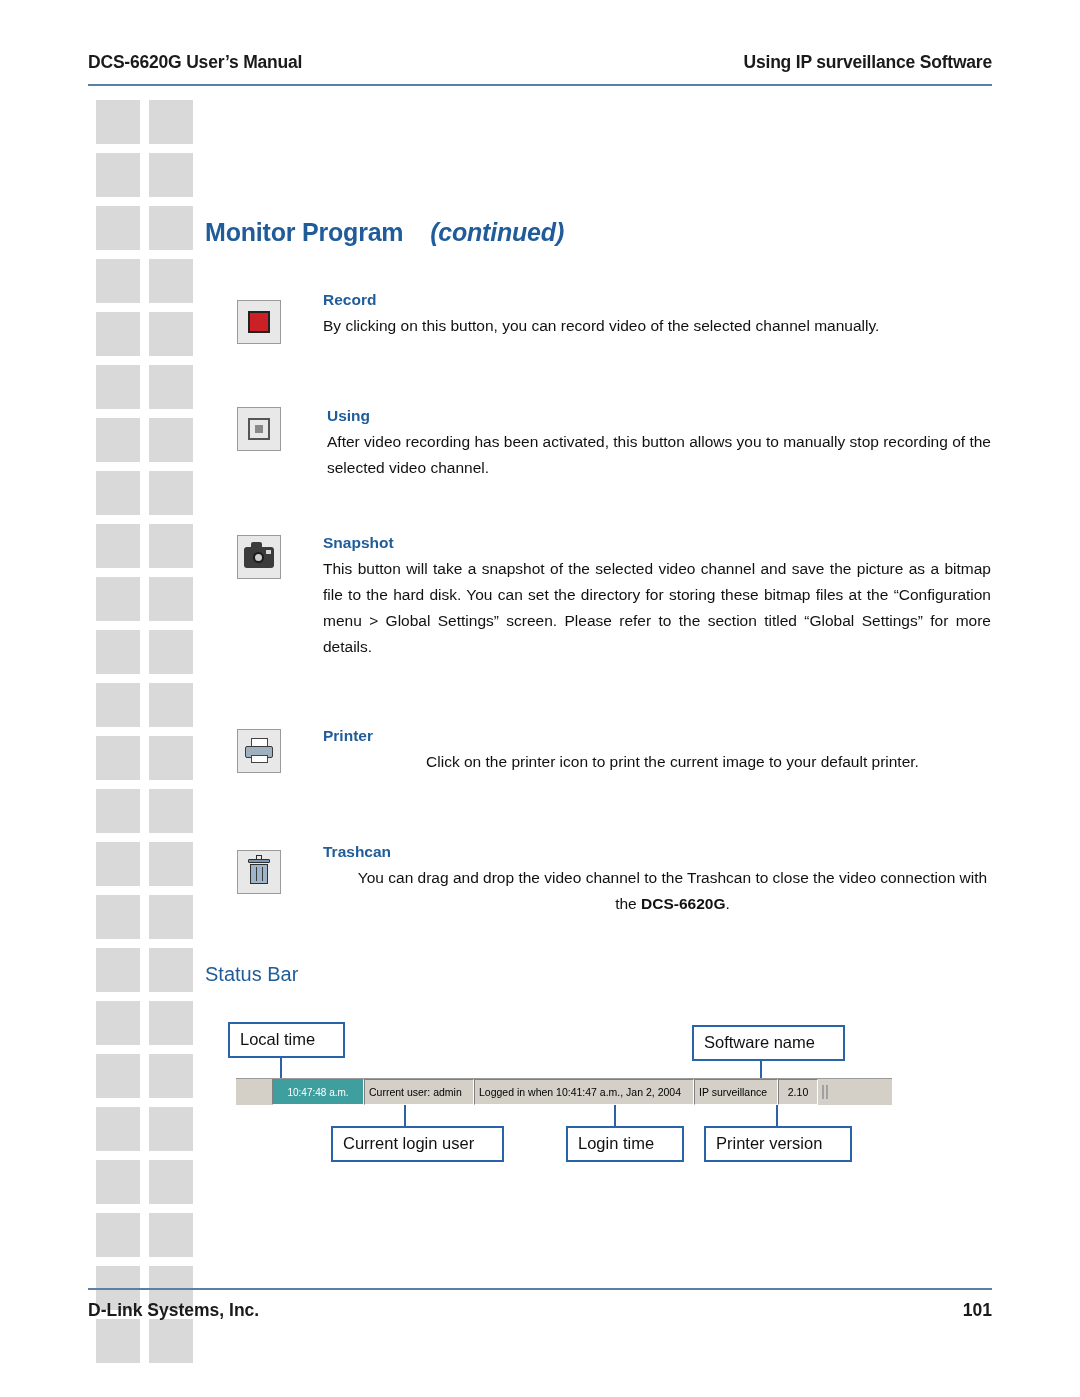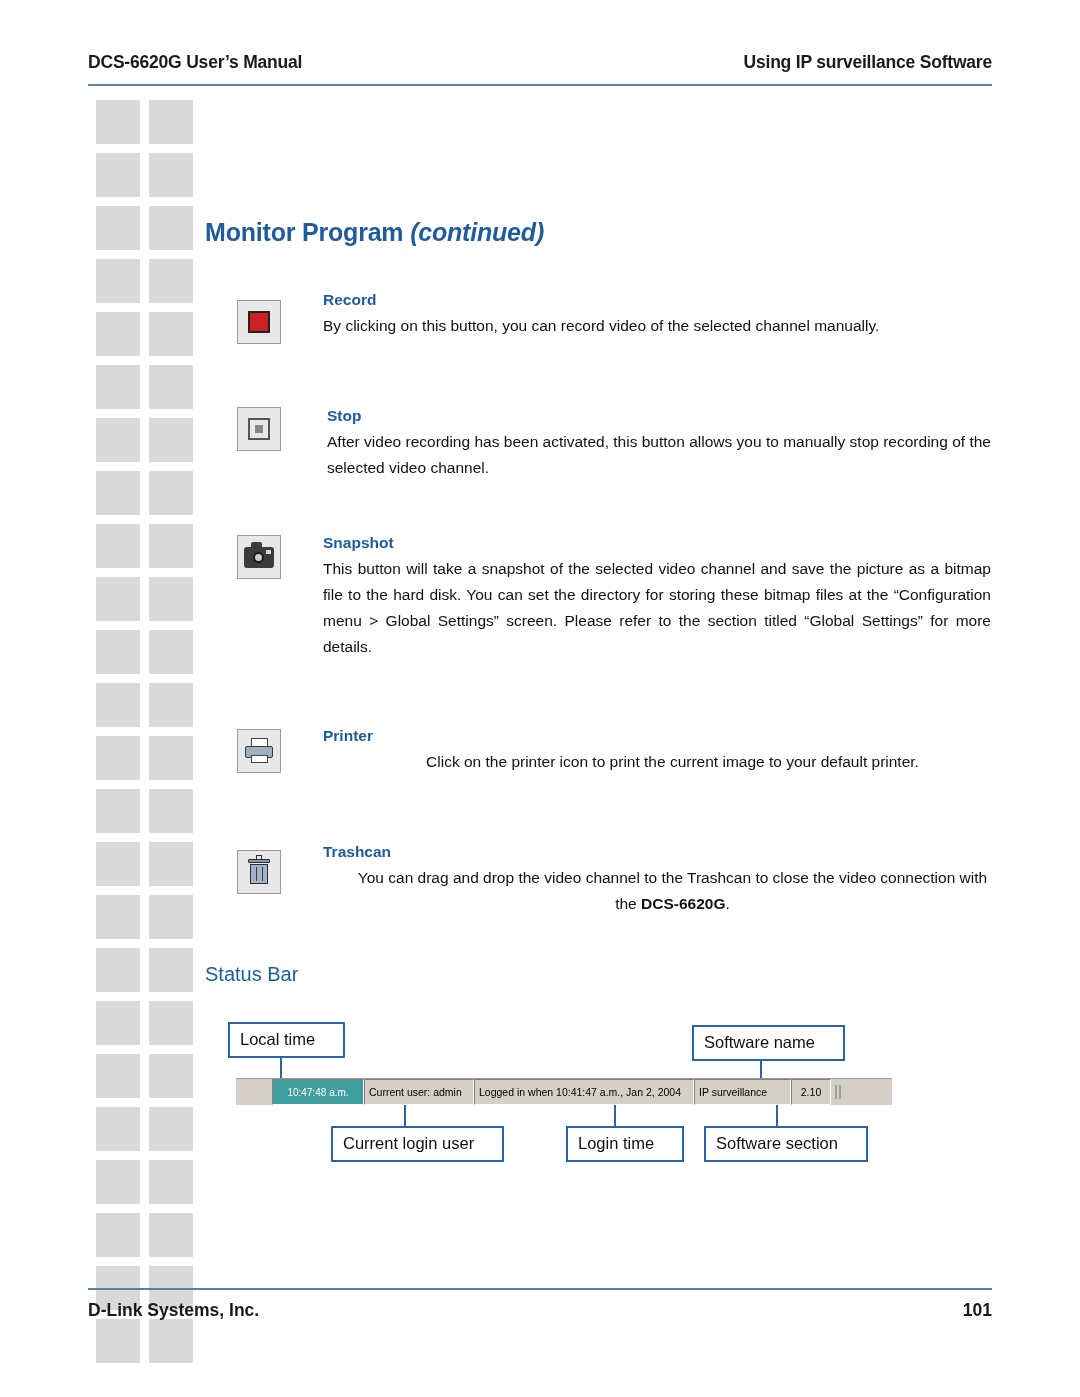--- a/index.html
+++ b/index.html
@@ -67,20 +67,21 @@
     left: 205px;
     top: 218px;
     font-size: 25px;
     font-weight: bold;
     color: #1f5c99;
     letter-spacing: -0.2px;
   }
   .section-title .cont {
     font-style: italic;
     font-weight: bold;
+    margin-left: 20px;
   }
 
   
   .entry {
     position: absolute;
   }
   .entry .entry-title {
     font-size: 15.5px;
     font-weight: bold;
     color: #1f5c99;
@@ -275,21 +276,21 @@
   }
   .sb-time {
     width: 92px;
     background: #3f9f9f;
     color: #ffffff;
     justify-content: center;
     font-size: 10px;
   }
   .sb-user { width: 110px; }
   .sb-login { width: 220px; }
-  .sb-name { width: 97px; }
+  .sb-name { width: 84px; }
   .sb-ver { width: 40px; justify-content: center; }
   .sb-grip {
     width: 16px;
     border: none;
     display: flex;
     align-items: center;
     justify-content: center;
   }
   .sb-grip span {
     width: 2px; height: 14px; background: #a0a0a0; display:block; margin-right:2px;
@@ -390,21 +391,21 @@
   <div class="entry-title">Record</div>
   <div class="entry-body">By clicking on this button, you can record video of the selected channel manually.</div>
 </div>
 
 <div class="icon-box" style="left:237px; top:407px;">
   <div class="ic-stop-outer">
       <div class="ic-stop-inner"></div>
     </div>
 </div>
 <div class="entry" style="left:327px; top:407px; width:664px;">
-  <div class="entry-title">Stop</div>
+  <div class="entry-title">Using</div>
   <div class="entry-body">After video recording has been activated, this button allows you to manually stop recording of the selected video channel.</div>
 </div>
 
 <div class="icon-box" style="left:237px; top:535px;">
   <div class="ic-camera">
       <span class="flash"></span>
     </div>
 </div>
 <div class="entry" style="left:323px; top:534px; width:668px;">
   <div class="entry-title">Snapshot</div>
@@ -456,19 +457,19 @@
   <div class="sb-cell sb-name">IP surveillance</div>
   <div class="sb-cell sb-ver">2.10</div>
   <div class="sb-grip">
       <span></span>
       <span></span>
     </div>
 </div>
 
 <div class="callout" style="left:331px; top:1126px;">Current login user</div>
 <div class="callout" style="left:566px; top:1126px;">Login time</div>
-<div class="callout" style="left:704px; top:1126px;">Software section</div>
+<div class="callout" style="left:704px; top:1126px;">Printer version</div>
 
 <div class="footer-rule"></div>
 <div class="footer">
   <div>D-Link Systems, Inc.</div>
   <div>101</div>
 </div>
 
 </body></html>

